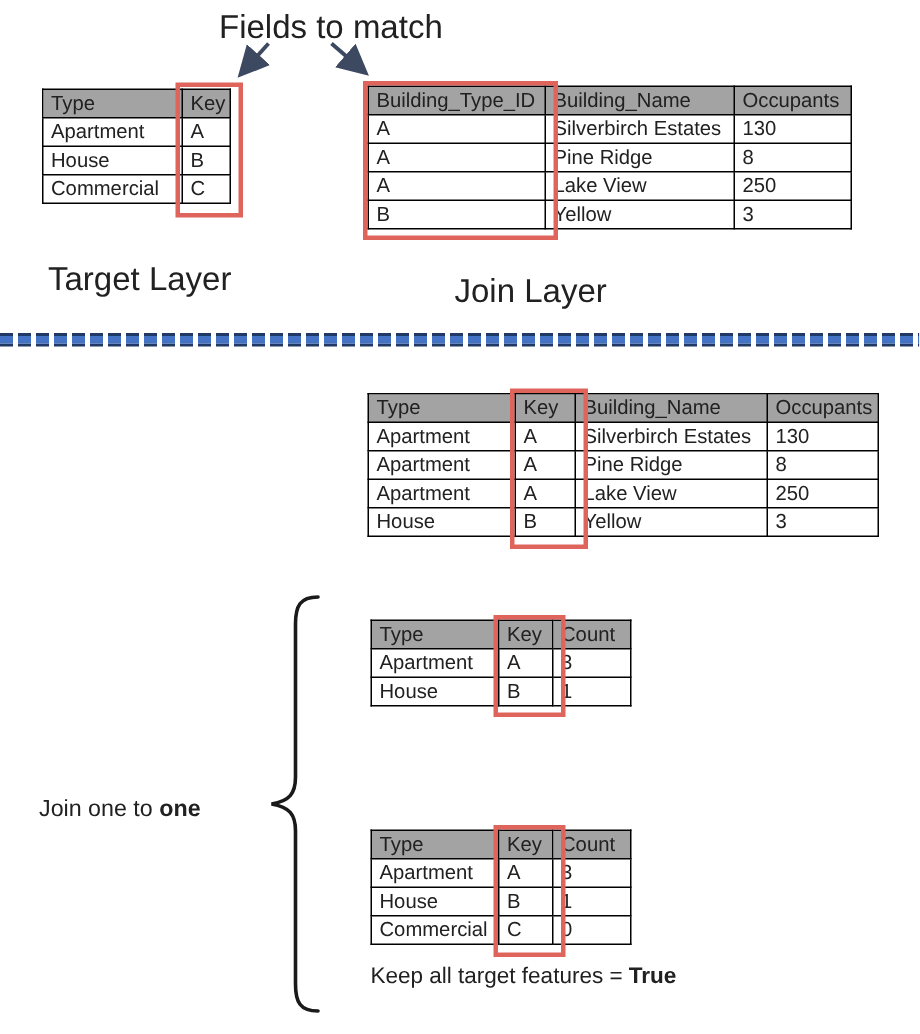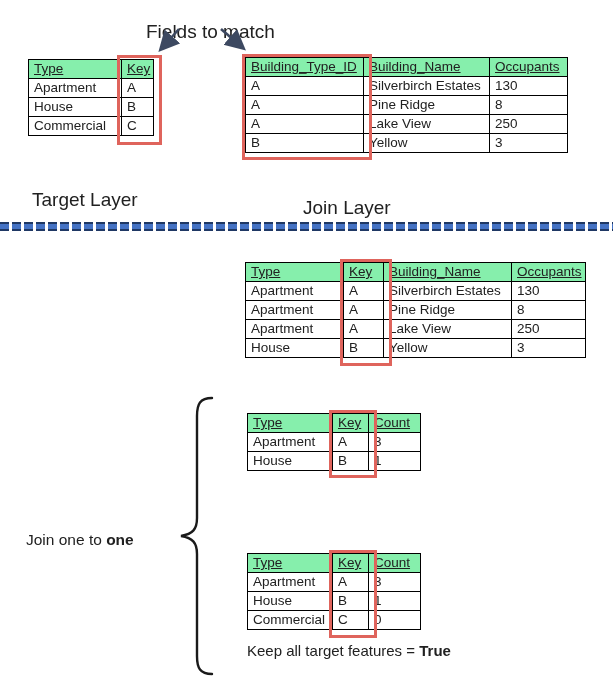--- a/index.html
+++ b/index.html
@@ -2,31 +2,31 @@
 <html><head>
 <meta charset="utf-8">
 <style>
   html,body { margin:0; padding:0; background:#ffffff; }
   #canvas {
     position:relative; width:613px; height:689px; background:#ffffff;
     font-family:"Liberation Sans", sans-serif; color:#212121; overflow:hidden;
   }
   .abs { position:absolute; }
   .label { white-space:nowrap; color:#212121; }
-  .lbl-lg { font-size:19px;margin-top:16px; }
+  .lbl-lg { font-size:22px; }
   .lbl-md { font-size:15.5px; }
   .lbl-sm { font-size:15px; }
   .b { font-weight:bold; }
 
   table { position:absolute; border-collapse:collapse; table-layout:fixed; background:#fff; }
   th, td {
     border:1px solid #000; font-size:13.5px; font-weight:400; text-align:left;
     padding:0 3px 0 5px; height:18px; line-height:18px; white-space:nowrap; overflow:hidden;
   }
-  th { background:#86efac;text-decoration:underline; }
+  th { background:#a3a3a3; }
 
   .hl { position:absolute; border:3px solid #DF645C; pointer-events:none; }
 
   #t-target { left:28px;  top:59px; }
   #t-join   { left:245px; top:57px;padding-left:25px; }
   #t-many   { left:245px; top:262px; }
   #t-false  { left:247px; top:413px; }
   #t-true   { left:247px; top:553px; }
 
   #hl-target { left:117px; top:55px;  width:39px;  height:84px; }

